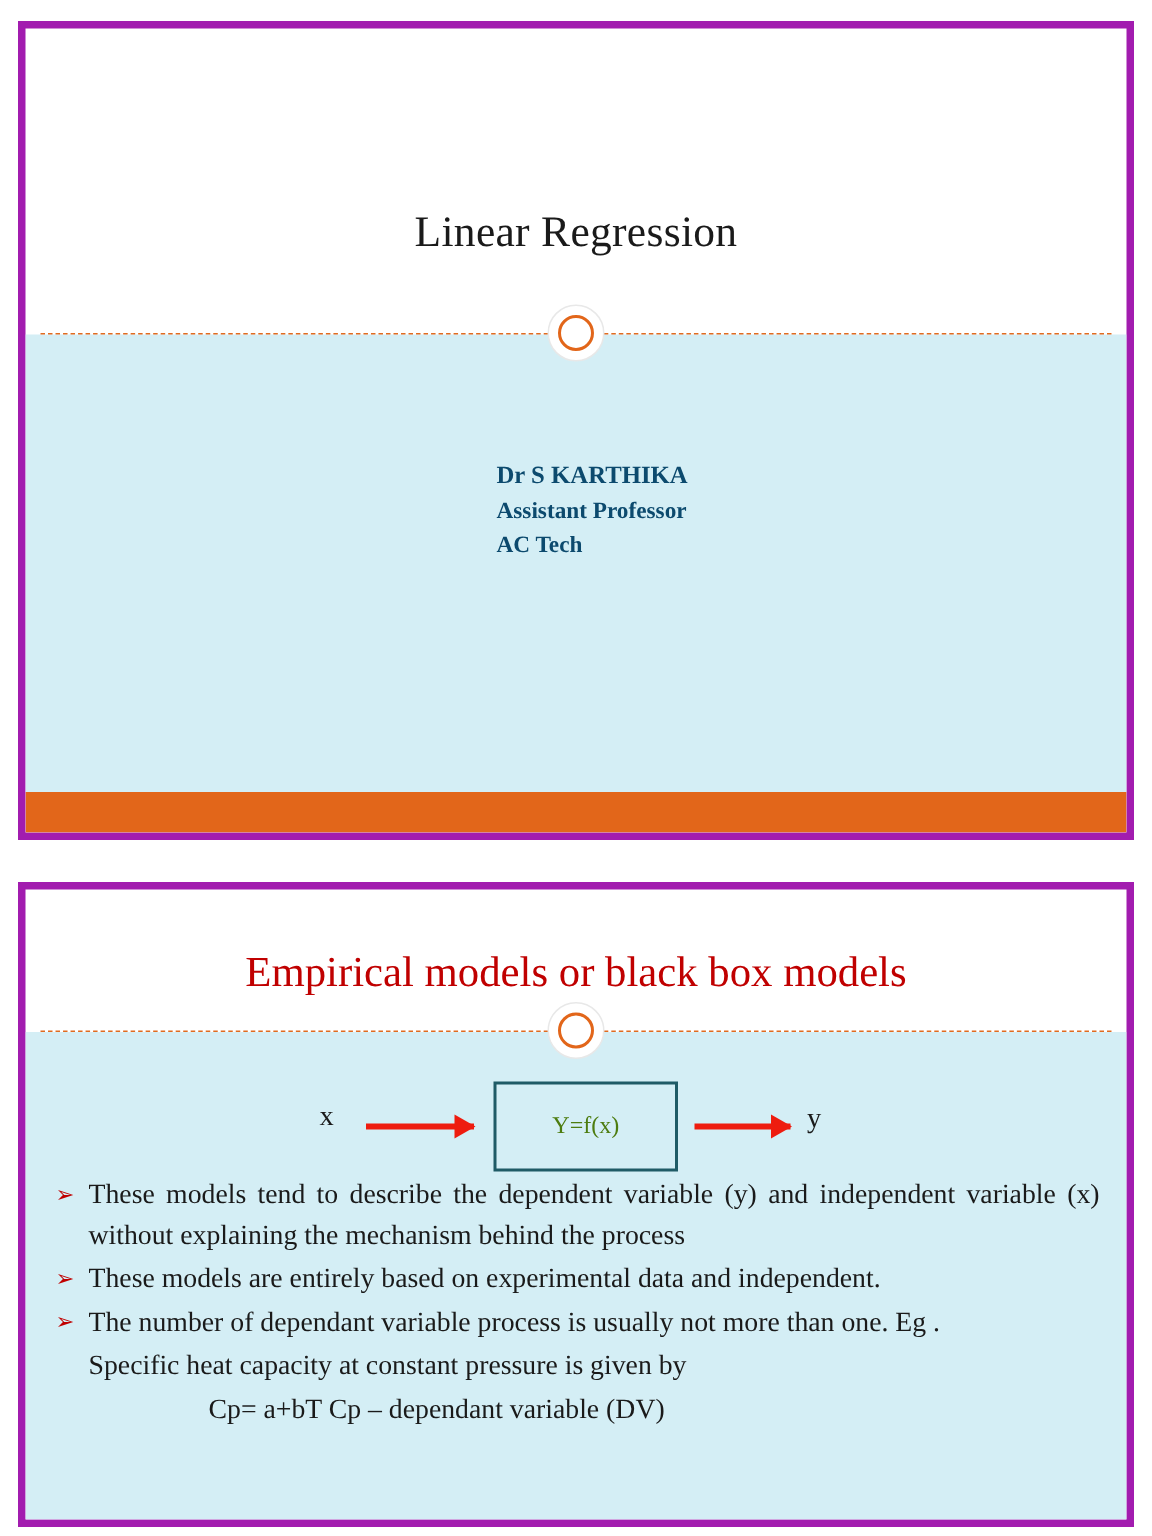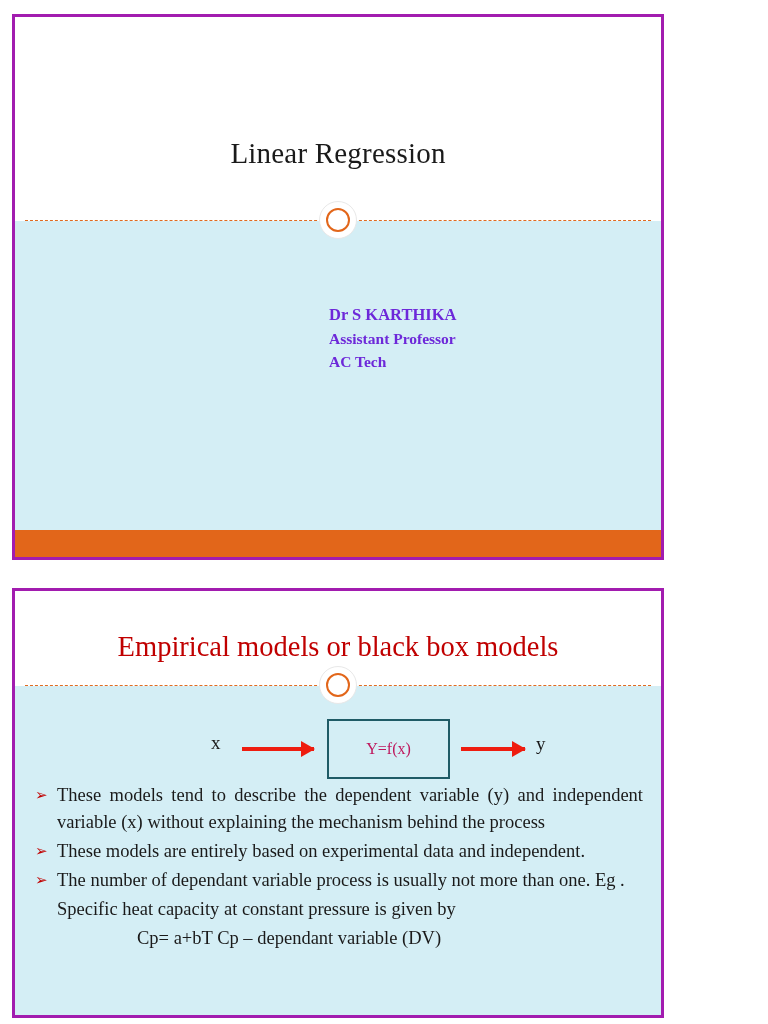--- a/index.html
+++ b/index.html
@@ -17,23 +17,23 @@
     width: 768px;
     height: 1024px;
     position: relative;
     background: #ffffff;
   }
 
   
   .slide {
     position: absolute;
     left: 12px;
-    width: 652px;
+    width: 744px;
     background: #ffffff;
-    border: 3px solid #a21caf;
+    border: 5px solid #a21caf;
     box-sizing: border-box;
     overflow: hidden;
   }
   #slide1 { top: 14px;  height: 546px; }
   #slide2 { top: 588px; height: 430px; }
 
   .slide-inner {
     position: relative;
     width: 100%;
     height: 100%;
@@ -123,21 +123,21 @@
     bottom: 0;
     height: 27px;
     background: #e2661a;
   }
 
   
   .author-block {
     position: absolute;
     left: 314px;
     top: 82px;
-    color: #6d28d9;
+    color: #0c4a6e;
     font-family: "Liberation Serif", serif;
     font-weight: bold;
     font-size: 15.5px;
     line-height: 23.5px;
   }
   .author-name { font-size: 16.5px; }
 
   
   .diagram {
     position: absolute;
@@ -162,21 +162,21 @@
   }
   .dg-box {
     position: absolute;
     left: 312px;
     top: 15px;
     width: 123px;
     height: 60px;
     border: 2px solid #1f5b66;
     background: #d4eef5;
     box-sizing: border-box;
-    color: #be185d;
+    color: #4d7c0f;
     font-size: 16px;
     display: flex;
     align-items: center;
     justify-content: center;
   }
   .arrow {
     position: absolute;
     height: 4px;
     background: #ee1c0f;
     top: 43px;

